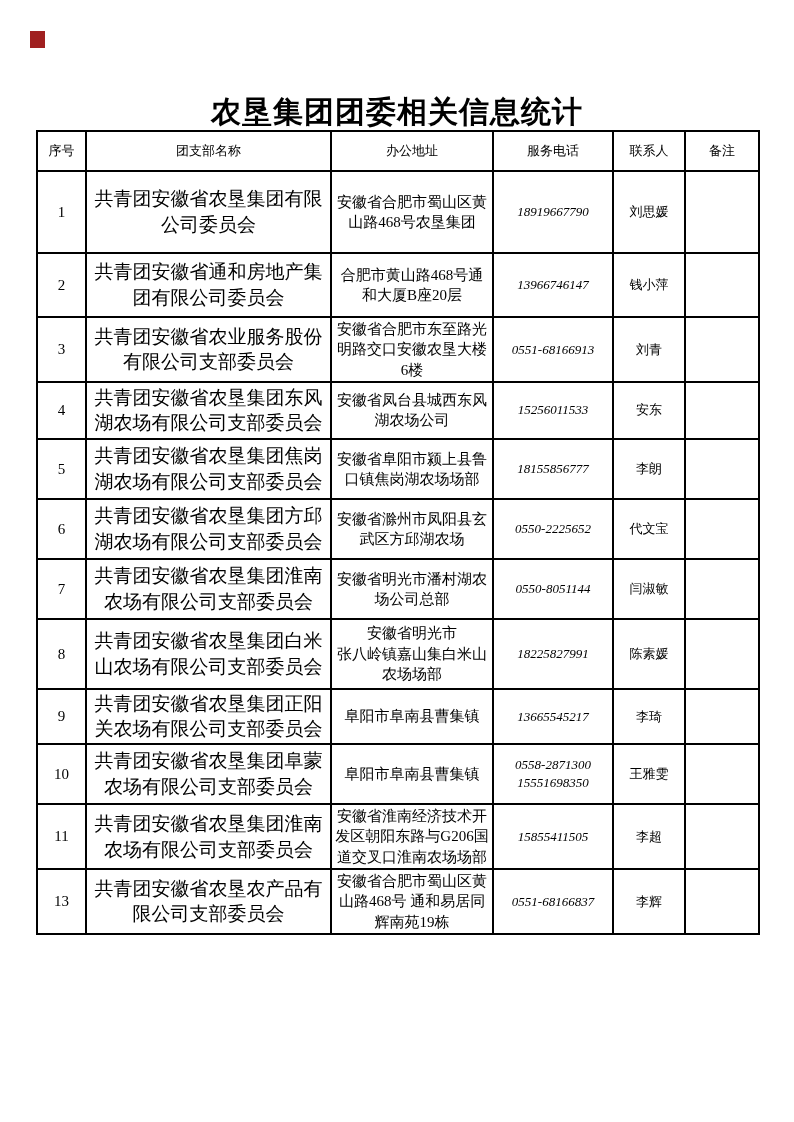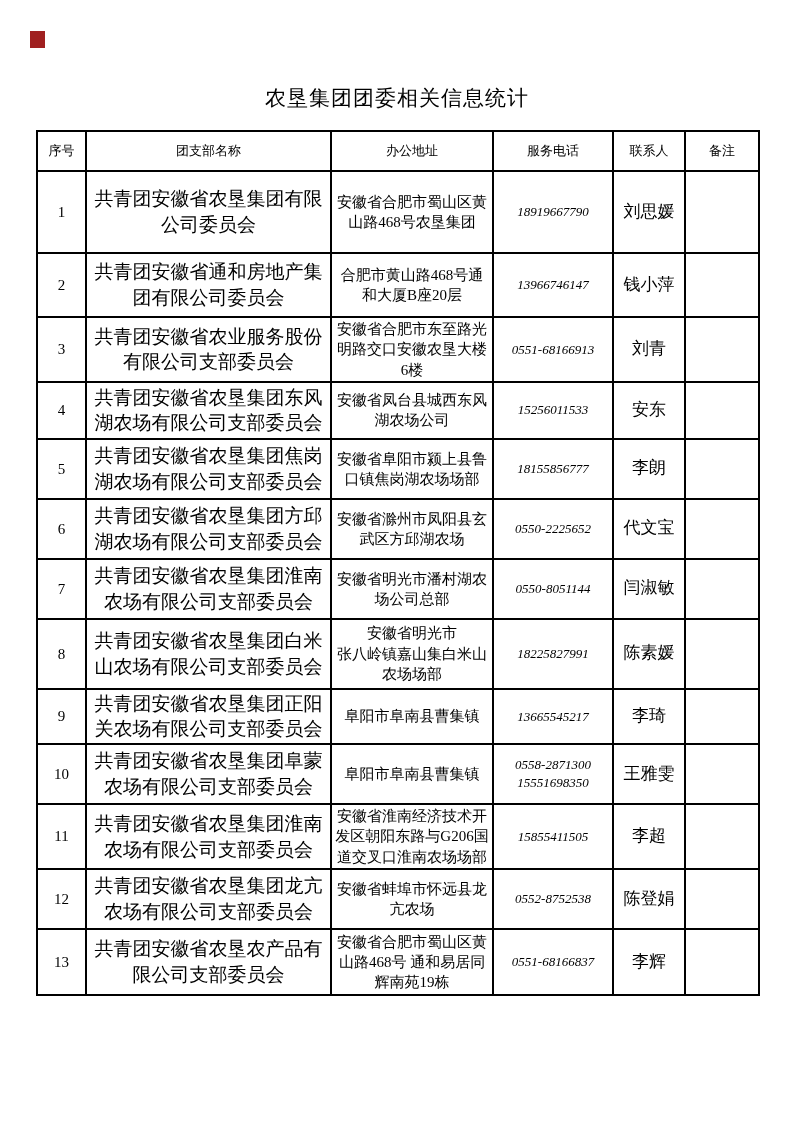--- a/index.html
+++ b/index.html
@@ -11,24 +11,24 @@
     font-family:"Liberation Serif","DejaVu Serif",serif;
     color:#000;
   }
   .red-marker{
     position:absolute;left:30px;top:31px;
     width:15px;height:17px;
     background:#a02020;
   }
   .doc-title{
     position:absolute;top:84px;left:0;right:0;
-    margin:0;
+    margin:8px;
     text-align:center;
-    font-size:21px;
-    font-weight:400;
+    font-size:30px;
+    font-weight:700;
     letter-spacing:1px;
     font-family:"Liberation Sans","DejaVu Sans",sans-serif;
   }
   .table-wrap{
     position:absolute;left:36px;top:130px;width:722px;
   }
   table.info{
     border-collapse:collapse;
     table-layout:fixed;
     width:722px;
@@ -49,21 +49,21 @@
   col.c1{width:49px;}
   col.c2{width:245px;}
   col.c3{width:162px;}
   col.c4{width:120px;}
   col.c5{width:72px;}
   col.c6{width:74px;}
   td.c-seq{font-size:15px;}
   td.c-name{font-size:19px;padding:1px 4px;}
   td.c-addr{font-size:15px;white-space:pre-line;}
   td.c-phone{font-size:13px;white-space:pre-line;font-style:italic;}
-  td.c-contact{font-size:17px;margin-left:36px;}
+  td.c-contact{font-size:13px;margin-left:36px;}
   td.c-note{font-size:15px;}
   tbody tr:nth-child(1){height:82px;}
   tbody tr:nth-child(2){height:64px;}
   tbody tr:nth-child(3){height:63px;}
   tbody tr:nth-child(4){height:57px;}
   tbody tr:nth-child(5){height:60px;}
   tbody tr:nth-child(6){height:60px;}
   tbody tr:nth-child(7){height:60px;}
   tbody tr:nth-child(8){height:70px;}
   tbody tr:nth-child(9){height:55px;}
@@ -195,28 +195,20 @@
 
   <tr>
     <td class="c-seq">11</td>
     <td class="c-name">共青团安徽省农垦集团淮南农场有限公司支部委员会</td>
     <td class="c-addr">安徽省淮南经济技术开发区朝阳东路与G206国道交叉口淮南农场场部</td>
     <td class="c-phone">15855411505</td>
     <td class="c-contact">李超</td>
     <td class="c-note"></td>
   </tr>
 
-  <tr>
-    <td class="c-seq">12</td>
-    <td class="c-name">共青团安徽省农垦集团龙亢农场有限公司支部委员会</td>
-    <td class="c-addr">安徽省蚌埠市怀远县龙亢农场</td>
-    <td class="c-phone">0552-8752538</td>
-    <td class="c-contact">陈登娟</td>
-    <td class="c-note"></td>
-  </tr>
 
   <tr>
     <td class="c-seq">13</td>
     <td class="c-name">共青团安徽省农垦农产品有限公司支部委员会</td>
     <td class="c-addr">安徽省合肥市蜀山区黄山路468号 通和易居同辉南苑19栋</td>
     <td class="c-phone">0551-68166837</td>
     <td class="c-contact">李辉</td>
     <td class="c-note"></td>
   </tr>
 </tbody>

